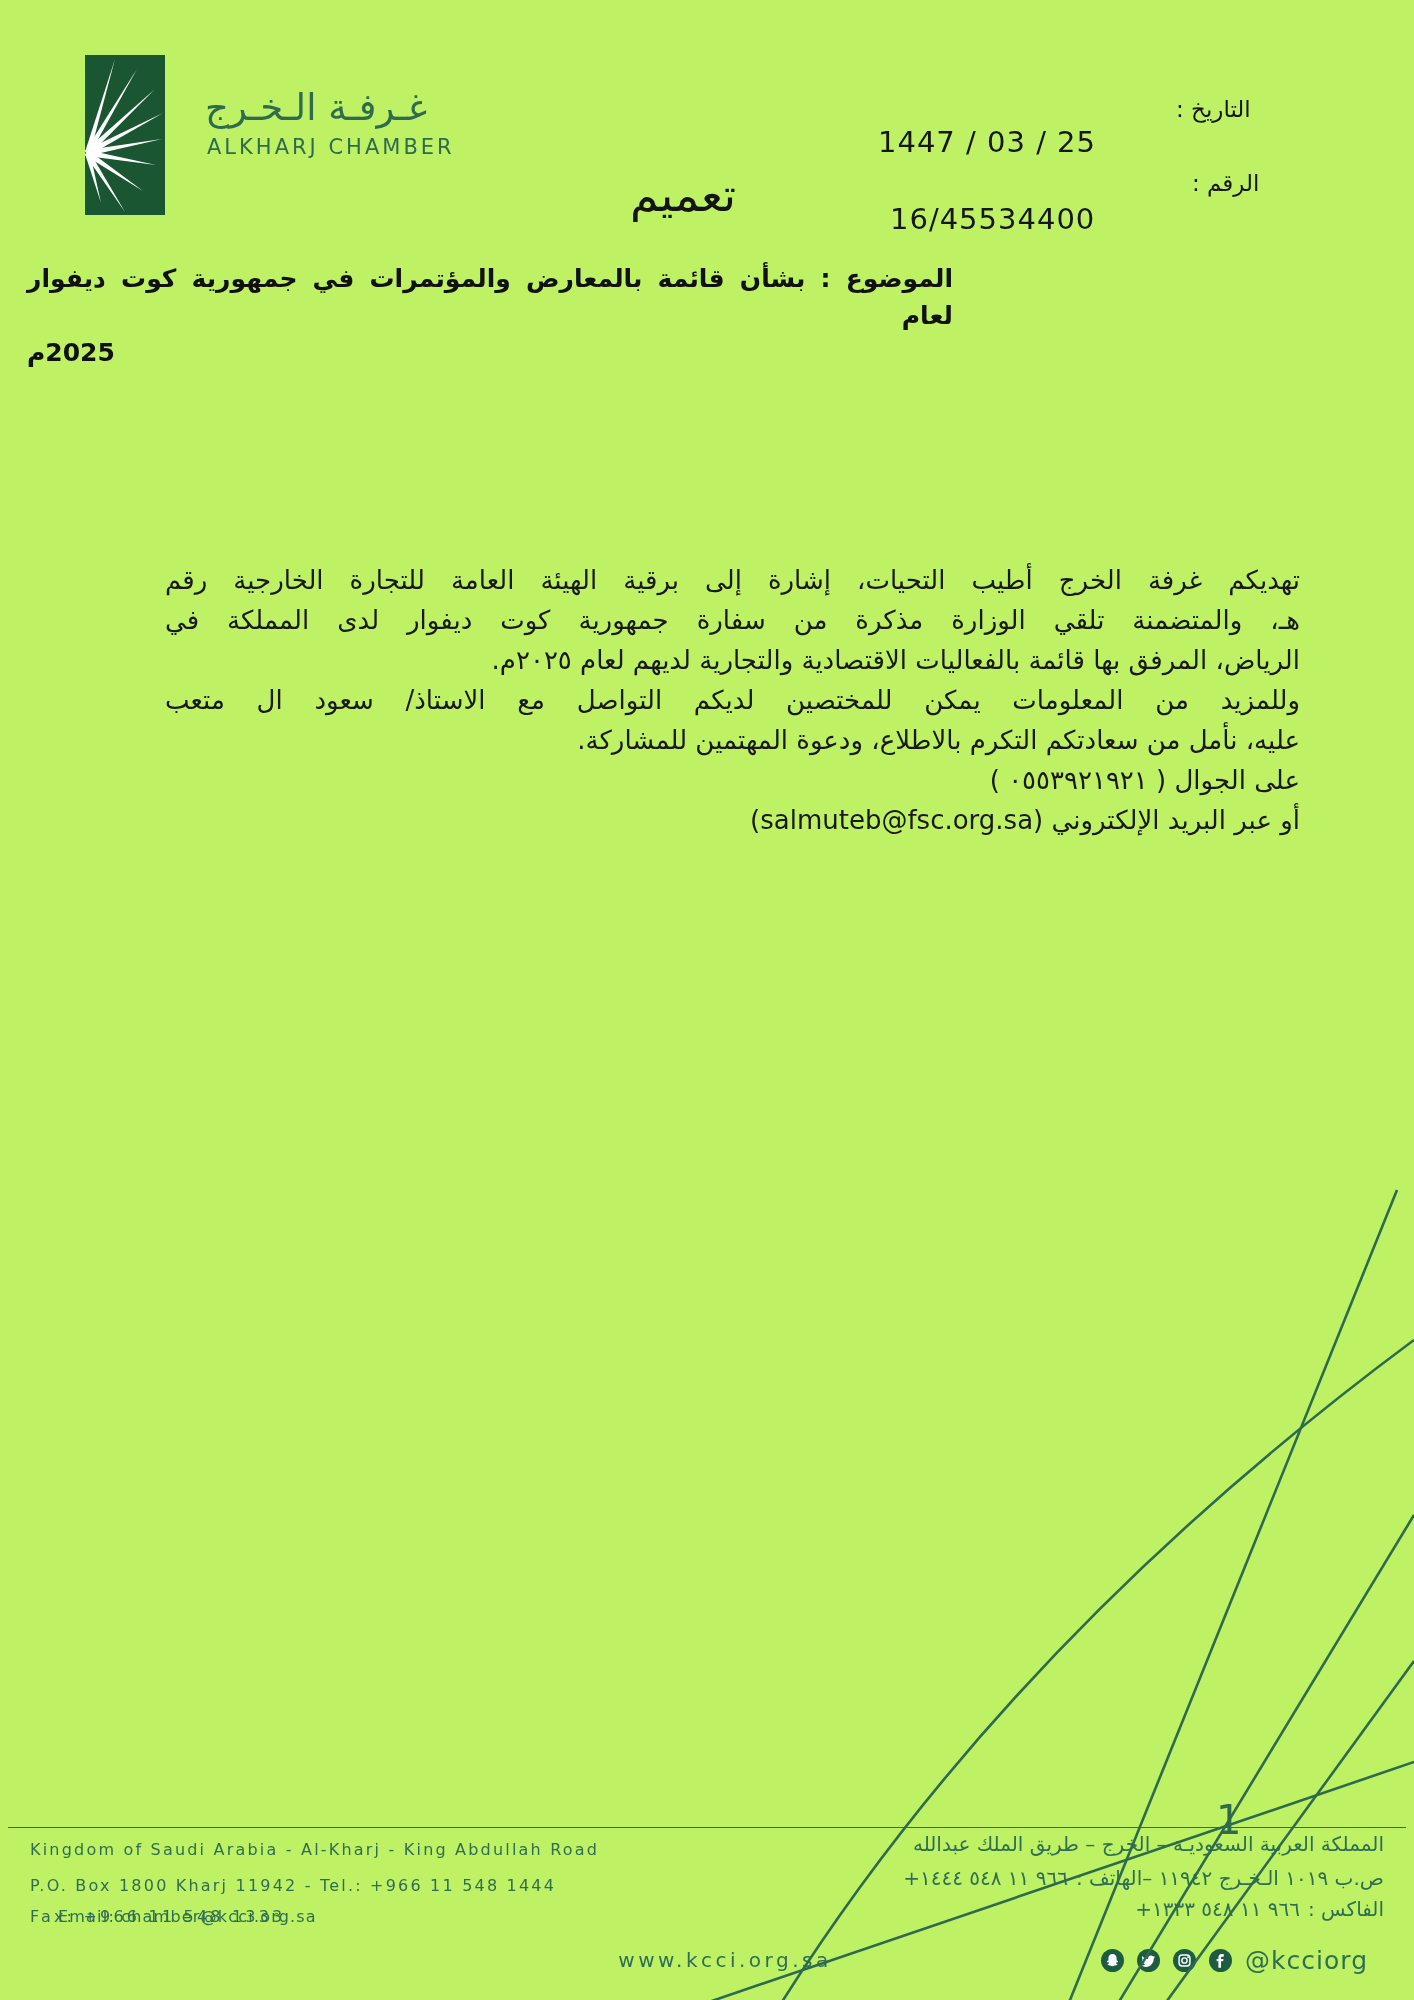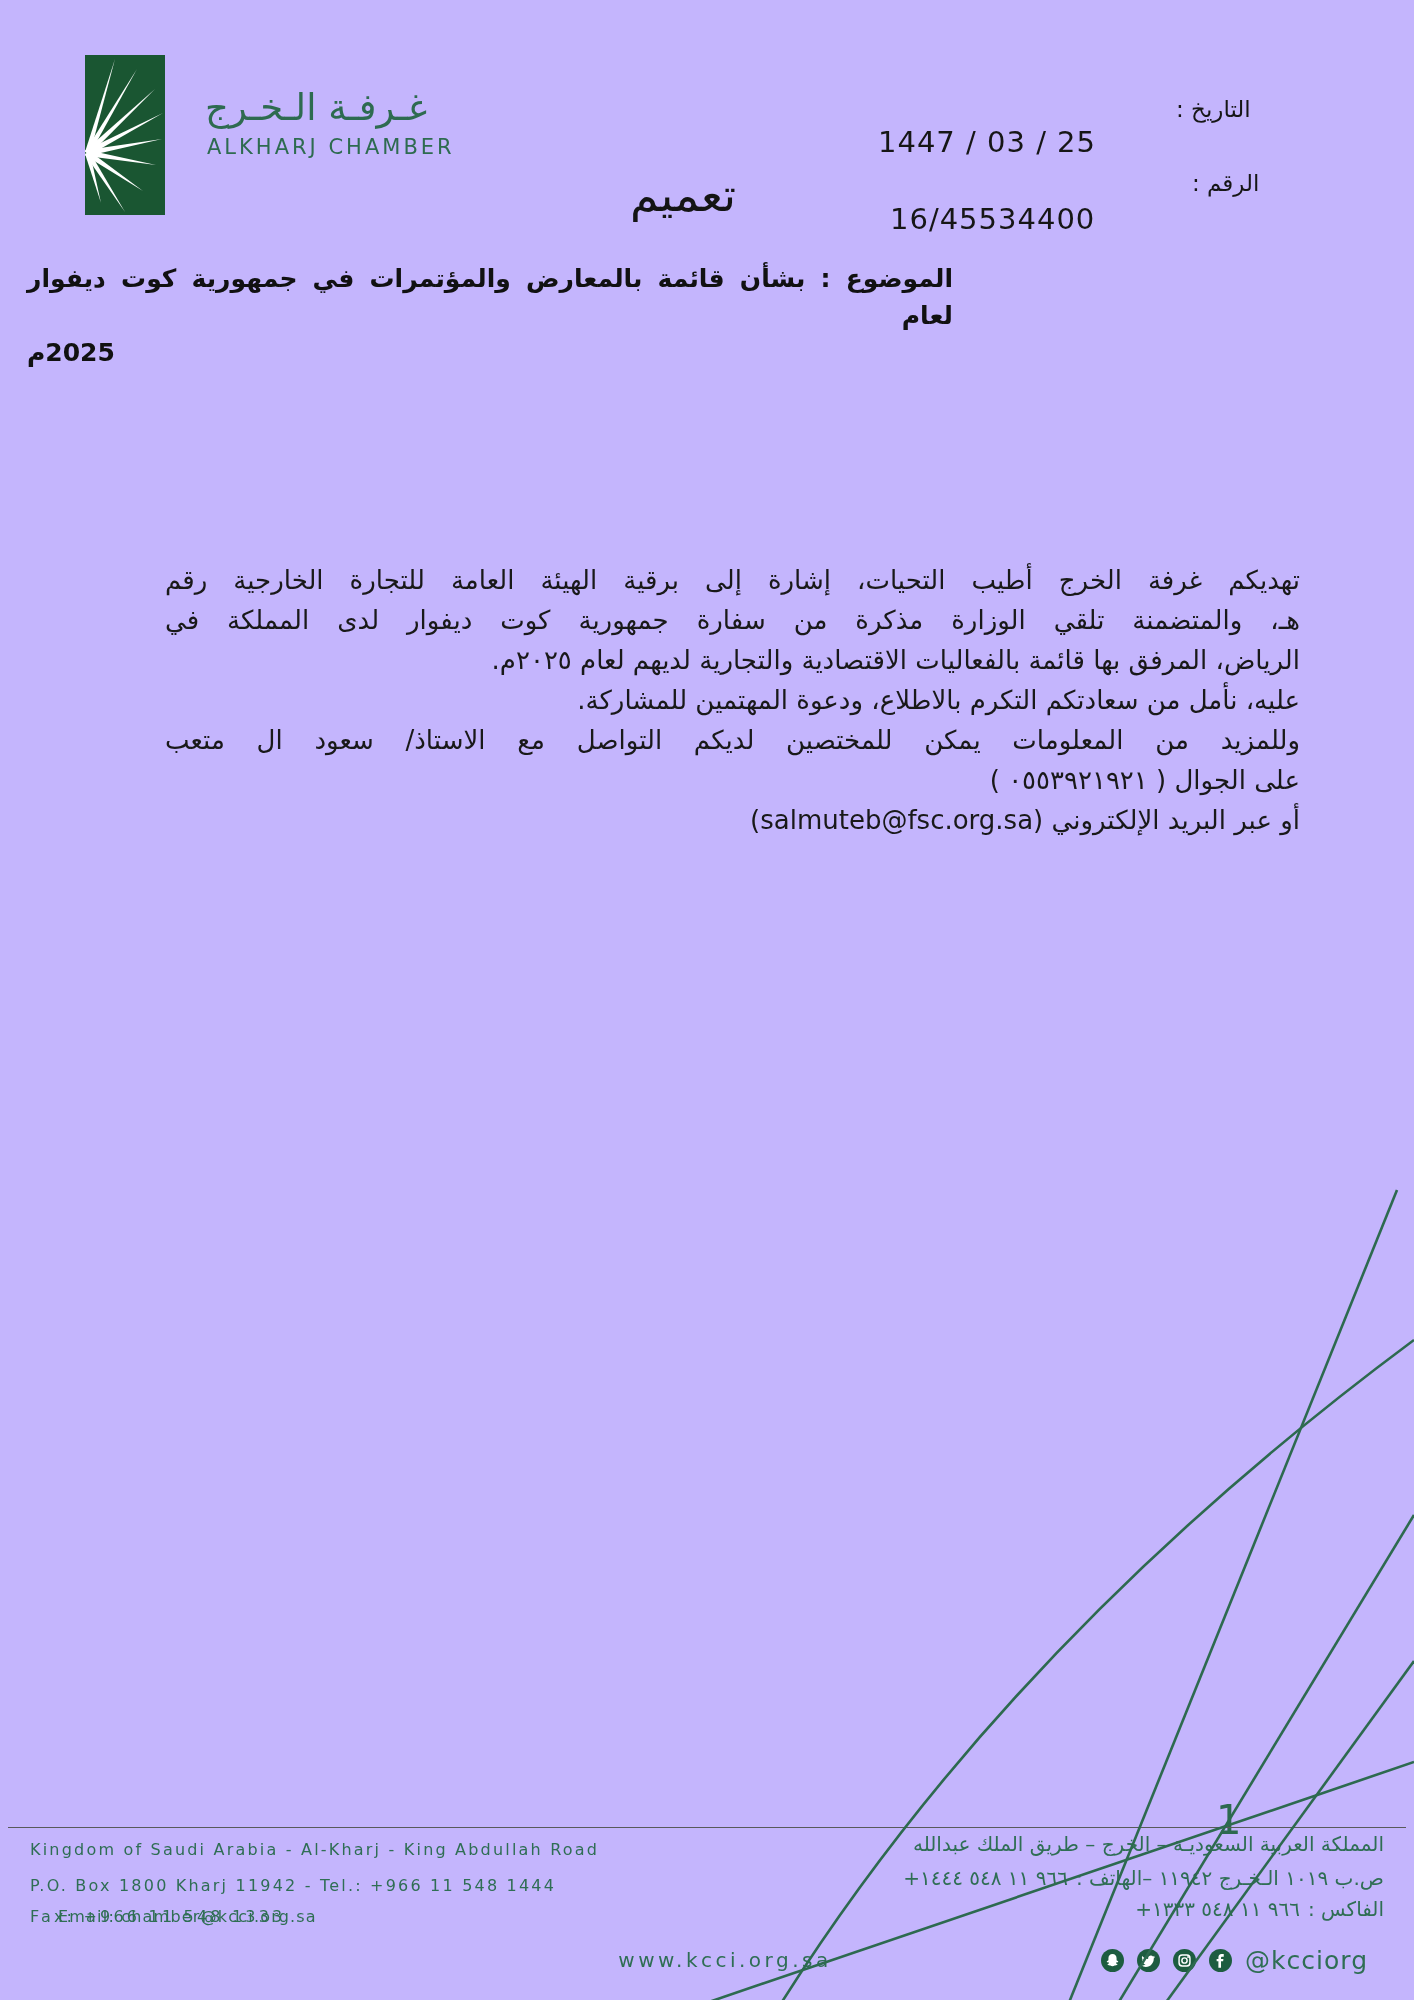--- a/index.html
+++ b/index.html
@@ -1,18 +1,18 @@
 <!DOCTYPE html>
 <html lang="ar"><head>
 <meta charset="utf-8">
 <style>
   html,body{margin:0;padding:0;background:#e8e8e8;}
   .page{
     position:relative;width:1414px;height:2000px;margin:0 auto;
-    background:#c4b5fd;overflow:hidden;
+    background:#bef264;overflow:hidden;
     font-family:"DejaVu Sans",sans-serif;color:#1c1c1c;
   }
 
   
   .logo-svg{position:absolute;left:85px;top:55px;}
   .logo-ar{position:absolute;left:205px;top:86px;font-size:37px;color:#2e6b50;direction:rtl;letter-spacing:1px;}
   .logo-en{position:absolute;left:207px;top:135px;font-size:21px;color:#2e6b50;letter-spacing:3px;}
   .hdr-label{position:absolute;font-size:23px;color:#161616;direction:rtl;}
   .hdr-value{position:absolute;font-size:29px;color:#161616;letter-spacing:1px;margin-top:26px;}
   .doc-type{position:absolute;left:0;right:0;top:168px;text-align:center;font-size:46px;color:#141414;transform:translateX(-24px);direction:rtl;}
@@ -79,22 +79,22 @@
 
   <div class="subject">
     <div class="l1">الموضوع : بشأن قائمة بالمعارض والمؤتمرات في جمهورية كوت ديفوار لعام</div>
     <div class="l2">2025م</div>
   </div>
 
   <div class="body-block">
       <div class="body-line stretch">تهديكم غرفة الخرج أطيب التحيات، إشارة إلى برقية الهيئة العامة للتجارة الخارجية رقم</div>
       <div class="body-line stretch">هـ، والمتضمنة تلقي الوزارة مذكرة من سفارة جمهورية كوت ديفوار لدى المملكة في</div>
       <div class="body-line right">الرياض، المرفق بها قائمة بالفعاليات الاقتصادية والتجارية لديهم لعام ٢٠٢٥م.</div>
+      <div class="body-line stretch">وللمزيد من المعلومات يمكن للمختصين لديكم التواصل مع الاستاذ/ سعود ال متعب</div>
       <div class="body-line right">عليه، نأمل من سعادتكم التكرم بالاطلاع، ودعوة المهتمين للمشاركة.</div>
-      <div class="body-line stretch">وللمزيد من المعلومات يمكن للمختصين لديكم التواصل مع الاستاذ/ سعود ال متعب</div>
       <div class="body-line right">على الجوال ( ٠٥٥٣٩٢١٩٢١ )</div>
       <div class="body-line right">أو عبر البريد الإلكتروني (salmuteb@fsc.org.sa)</div>
     </div>
 
   <div class="page-num">1</div>
   <div class="divider"></div>
 
   <div class="f-en l1">Kingdom of Saudi Arabia - Al-Kharj - King Abdullah Road</div>
   <div class="f-en l2">P.O. Box 1800 Kharj 11942 - Tel.: +966 11 548 1444</div>
   <div class="f-en fax">Fax: +966 11 548 1333</div>

